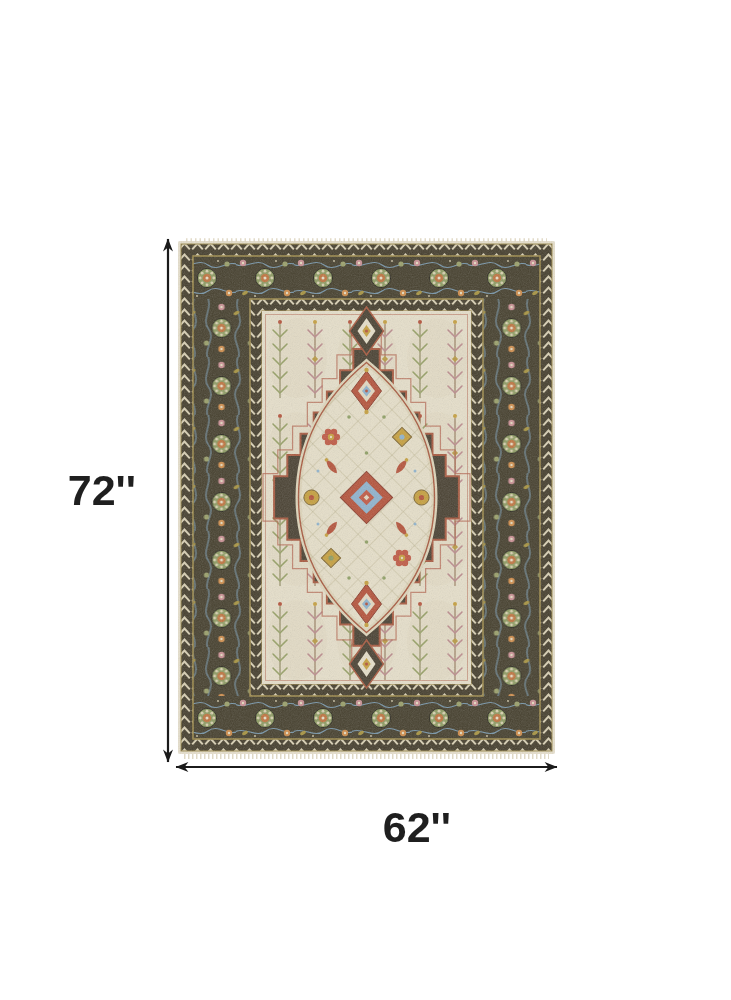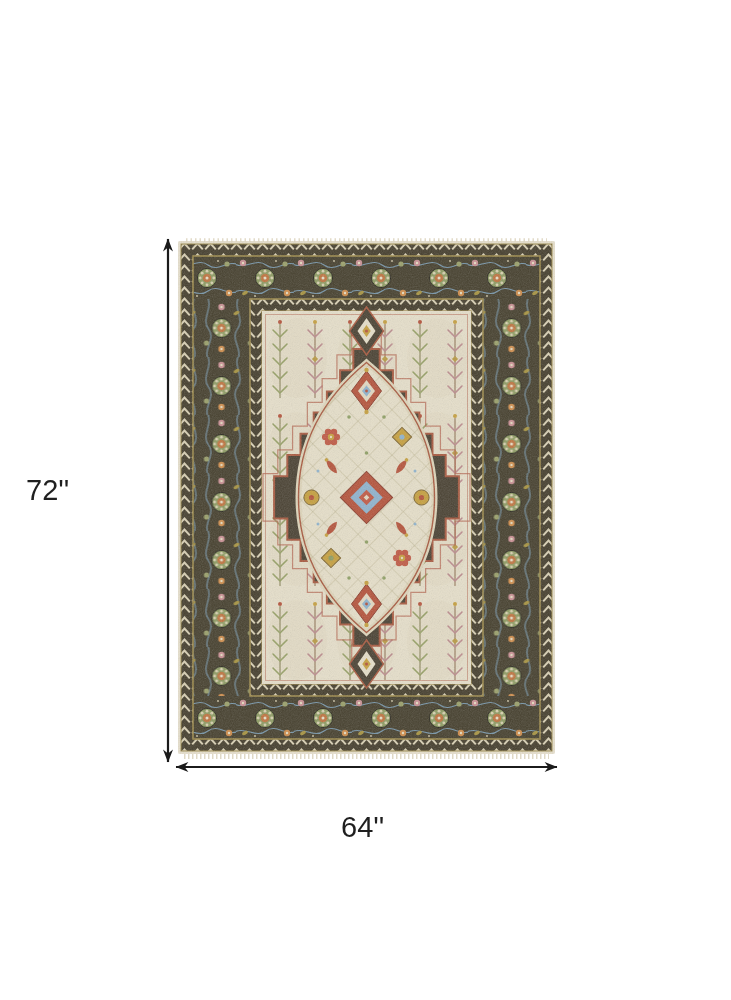--- a/index.html
+++ b/index.html
@@ -7,23 +7,24 @@
     width:731px;height:1000px;
     background:var(--c-canvas_background,#ffffff);
     font-family:"Liberation Sans",sans-serif;
   }
   .canvas{position:relative;width:731px;height:1000px;overflow:hidden;background:var(--c-canvas_background,#ffffff);}
   .rug-svg{position:absolute;left:178px;top:237px;}
   .anno-svg{position:absolute;left:0;top:0;pointer-events:none;}
   .dim-line{stroke:var(--c-dimension_lines,#1b1b1b);stroke-width:2.2;fill:none;}
   .dim-head{fill:var(--c-dimension_lines,#1b1b1b);}
   .dim-label{
-    position:absolute;width:110px;text-align:left;
-    font-size:29px;line-height:37px;letter-spacing:0;
+    position:absolute;width:110px;text-align:right;
+    font-size:43px;line-height:37px;letter-spacing:0;
     color:var(--c-label_text,#1f1f1f);
+    font-weight:bold;
   }
   
   .step-main{fill:#4a4233;stroke:#a85a40;stroke-width:2;}
   .step-echo{fill:none;stroke:#b0604a;stroke-width:1.1;opacity:.7;}
   .loz-base{fill:#e6dfc9;stroke:#ded5ba;stroke-width:6;}
   .loz-lat{fill:url(#latPat);opacity:.6;}
   .loz-line{fill:none;stroke:#a85a40;stroke-width:1.4;}
   .vine{stroke:#7fa3bd;stroke-width:1.1;fill:none;opacity:.85;}
 </style>
 </head>
@@ -257,14 +258,14 @@
     <defs>
       <marker id="ah" markerUnits="userSpaceOnUse" markerWidth="14" markerHeight="12" viewBox="0 0 14 12" refX="13" refY="6" orient="auto-start-reverse">
         <path class="dim-head" d="M0.6 1 L13.4 6 L0.6 11 L4.4 6 Z"></path>
       </marker>
     </defs>
     <line class="dim-line" x1="168" y1="239" x2="168" y2="762" marker-start="url(#ah)" marker-end="url(#ah)"></line>
     <line class="dim-line" x1="176" y1="767" x2="557" y2="767" marker-start="url(#ah)" marker-end="url(#ah)"></line>
   </svg>
 
   <div class="dim-label" style="left:26px;top:472px;">72''</div>
-  <div class="dim-label" style="left:341px;top:809px;">64''</div>
+  <div class="dim-label" style="left:341px;top:809px;">62''</div>
 </div>
 
 </body></html>

